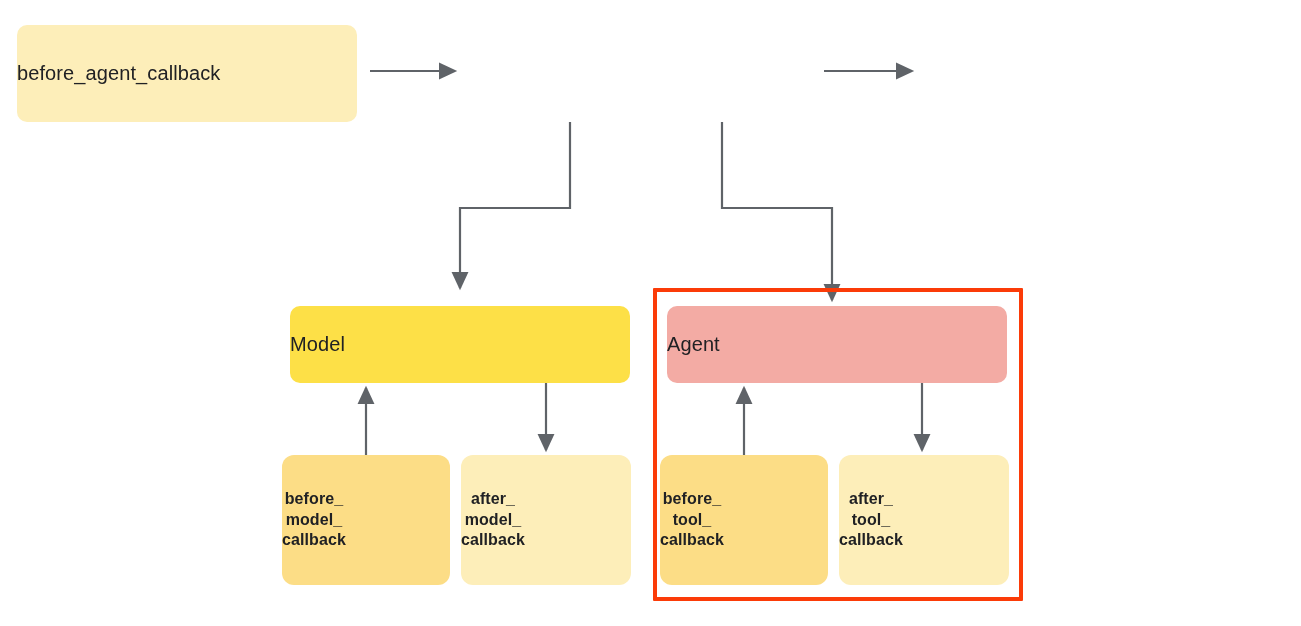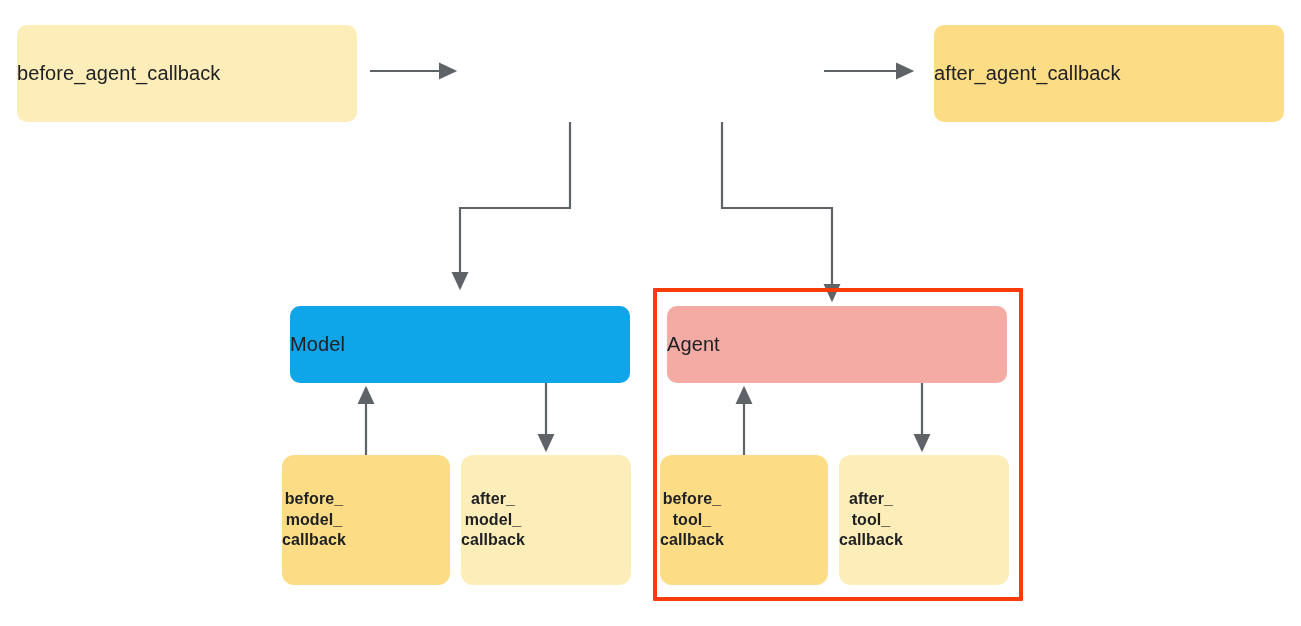--- a/index.html
+++ b/index.html
@@ -116,25 +116,22 @@
     </g>
   </svg>
 
   <div class="highlight-box" style="left:653px; top:288px; width:370px; height:313px;"></div>
 
   <div class="node" style="left:17px; top:25px; width:340px; height:97px; background:#fdeeb9;">
     <span class="node-label">before_agent_callback</span>
   </div>
 
 
-  <div class="node" style="left:934px; top:25px; width:350px; height:97px; background:#fcdd86;">
-    <span class="node-label">after_agent_callback</span>
-  </div>
 
-  <div class="node" style="left:290px; top:306px; width:340px; height:77px; background:#0ea5e9;">
+  <div class="node" style="left:290px; top:306px; width:340px; height:77px; background:#fde047;">
     <span class="node-label">Model</span>
   </div>
 
   <div class="node" style="left:667px; top:306px; width:340px; height:77px; background:#f3aba4;">
     <span class="node-label">Agent</span>
   </div>
 
   <div class="node small" style="left:282px; top:455px; width:168px; height:130px; background:#fcdd86;">
     <span class="node-label">before_
 model_

